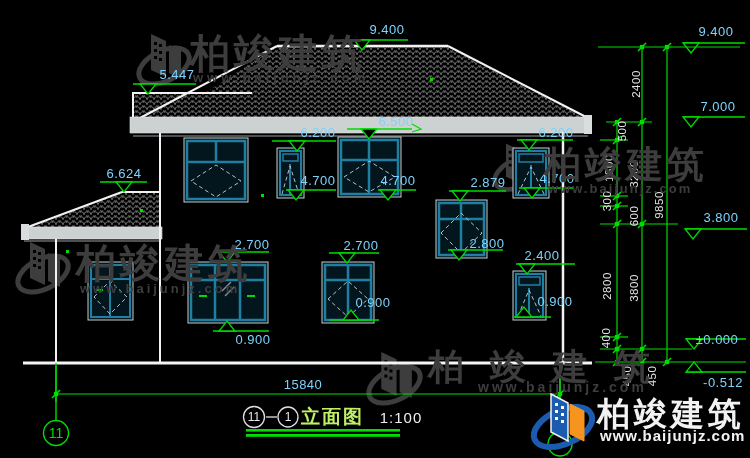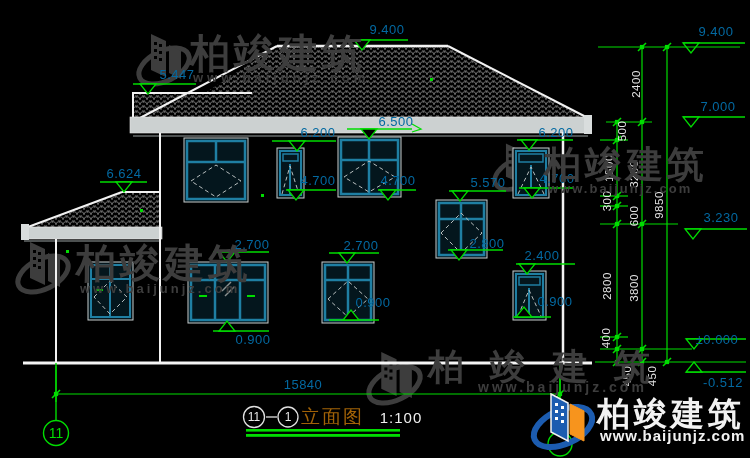--- a/index.html
+++ b/index.html
@@ -1,25 +1,25 @@
 <!DOCTYPE html>
 <html><head>
 <meta charset="utf-8">
 <style>
   html,body{margin:0;padding:0;background:#000;}
   #stage{position:relative;width:750px;height:458px;background:#000;overflow:hidden;
          font-family:"Liberation Sans",sans-serif;}
   #stage svg{position:absolute;left:0;top:0;}
-  .lbl{position:absolute;color:#0369a1;font-size:13px;white-space:nowrap;
+  .lbl{position:absolute;color:#7dd3fc;font-size:13px;white-space:nowrap;
        transform:translate(-50%,-50%);letter-spacing:.5px;}
   .chain{position:absolute;color:#e4e4e4;font-size:11.5px;white-space:nowrap;
        transform:translate(-50%,-50%) rotate(-90deg);letter-spacing:.5px;}
   .circnum{position:absolute;color:#e8e8e8;font-size:12px;transform:translate(-50%,-50%);}
   .axisnum{position:absolute;color:#00dd00;font-size:14px;transform:translate(-50%,-50%);}
-  .titlename{position:absolute;color:#a16207;font-size:19px;font-weight:normal;
+  .titlename{position:absolute;color:#bef264;font-size:19px;font-weight:bold;
        letter-spacing:2px;white-space:nowrap;}
   .titlescale{position:absolute;color:#efefef;font-size:15px;transform:translate(-50%,-50%);
        letter-spacing:1px;padding-left:44px;}
   .wm-cn{position:absolute;color:#3d3d3d;font-weight:bold;white-space:nowrap;line-height:1;}
   .wm-url{position:absolute;color:#3d3d3d;font-weight:bold;white-space:nowrap;line-height:1;}
   .logo-cn{position:absolute;color:#f2f2f2;font-size:33px;font-weight:bold;
        letter-spacing:4px;white-space:nowrap;line-height:1;}
   .logo-url{position:absolute;color:#f2f2f2;font-size:15px;font-weight:bold;
        letter-spacing:1px;white-space:nowrap;line-height:1;}
 </style>
@@ -301,31 +301,31 @@
 
   <div class="lbl" style="left:387px;top:29px">9.400</div>
   <div class="lbl" style="left:177px;top:74px">5.447</div>
   <div class="lbl" style="left:124px;top:173px">6.624</div>
   <div class="lbl" style="left:396px;top:121px">6.500</div>
   <div class="lbl" style="left:318px;top:132px">6.200</div>
   <div class="lbl" style="left:556px;top:132px">6.200</div>
   <div class="lbl" style="left:318px;top:180px">4.700</div>
   <div class="lbl" style="left:398px;top:180px">4.700</div>
   <div class="lbl" style="left:557px;top:178px">4.700</div>
-  <div class="lbl" style="left:488px;top:182px">5.570</div>
+  <div class="lbl" style="left:488px;top:182px">2.879</div>
   <div class="lbl" style="left:252px;top:244px">2.700</div>
   <div class="lbl" style="left:361px;top:245px">2.700</div>
   <div class="lbl" style="left:487px;top:243px">2.800</div>
   <div class="lbl" style="left:542px;top:255px">2.400</div>
   <div class="lbl" style="left:253px;top:339px">0.900</div>
   <div class="lbl" style="left:373px;top:302px">0.900</div>
   <div class="lbl" style="left:555px;top:301px">0.900</div>
   <div class="lbl" style="left:716px;top:31px">9.400</div>
   <div class="lbl" style="left:718px;top:106px">7.000</div>
-  <div class="lbl" style="left:721px;top:217px">3.230</div>
+  <div class="lbl" style="left:721px;top:217px">3.800</div>
   <div class="lbl" style="left:717px;top:339px">±0.000</div>
   <div class="lbl" style="left:723px;top:382px">-0.512</div>
   <div class="lbl" style="left:303px;top:384px">15840</div>
 
   <div class="chain" style="left:636px;top:84px">2400</div>
   <div class="chain" style="left:622px;top:131px">500</div>
   <div class="chain" style="left:609px;top:168px">1800</div>
   <div class="chain" style="left:634px;top:174px">3200</div>
   <div class="chain" style="left:607px;top:201px">300</div>
   <div class="chain" style="left:634px;top:216px">600</div>

